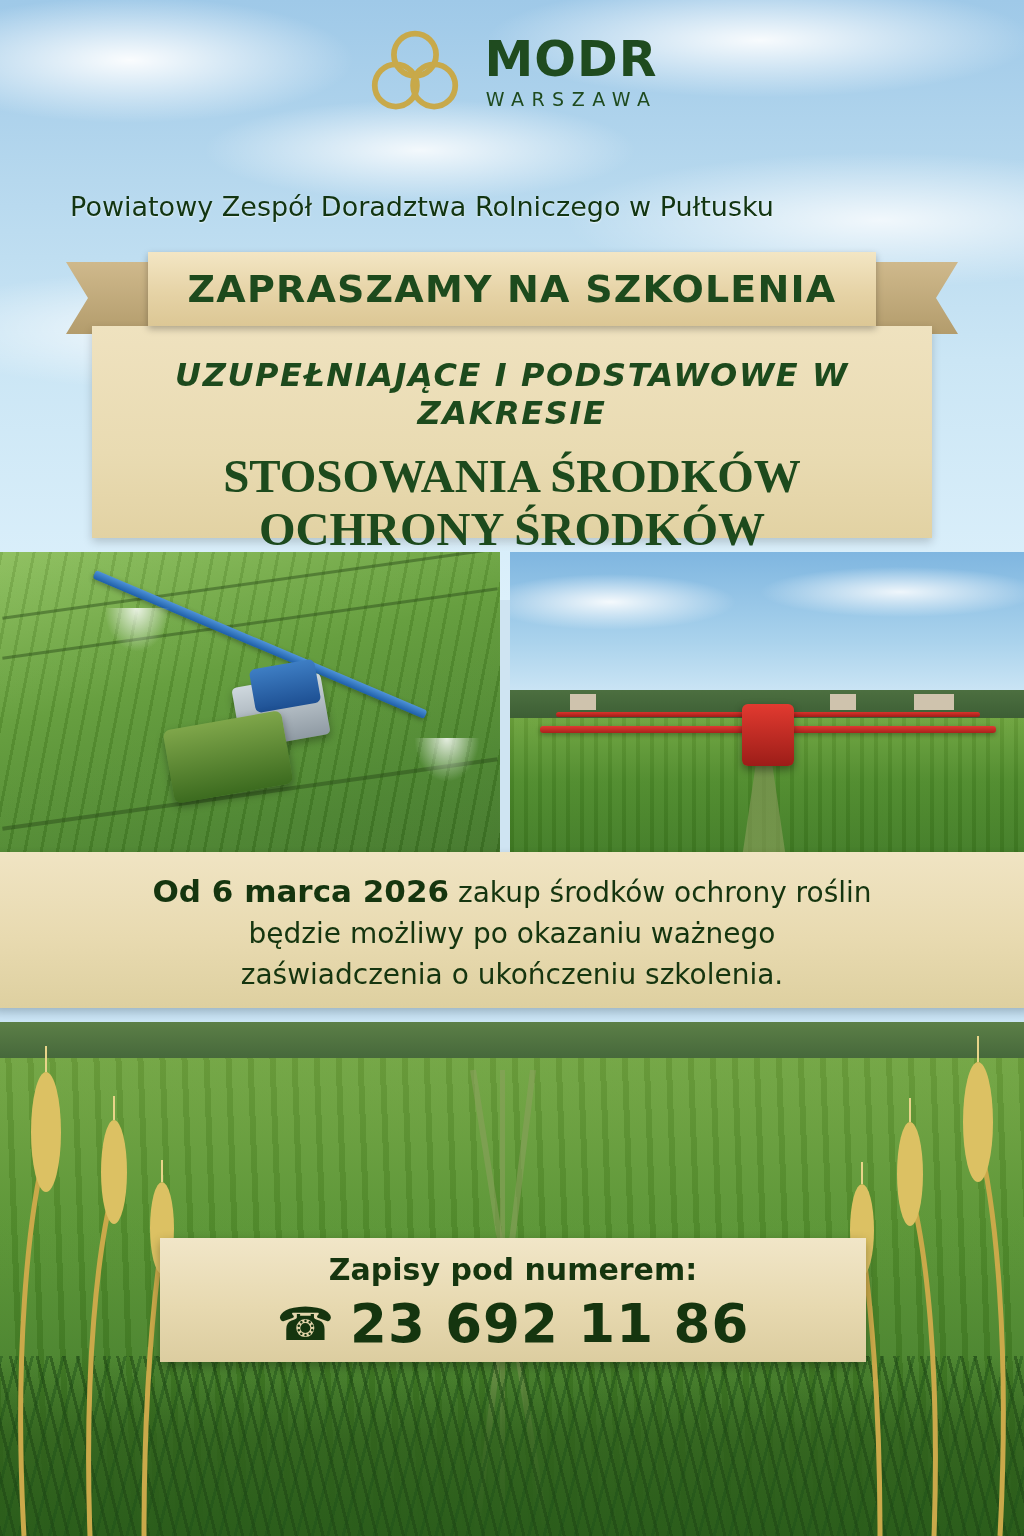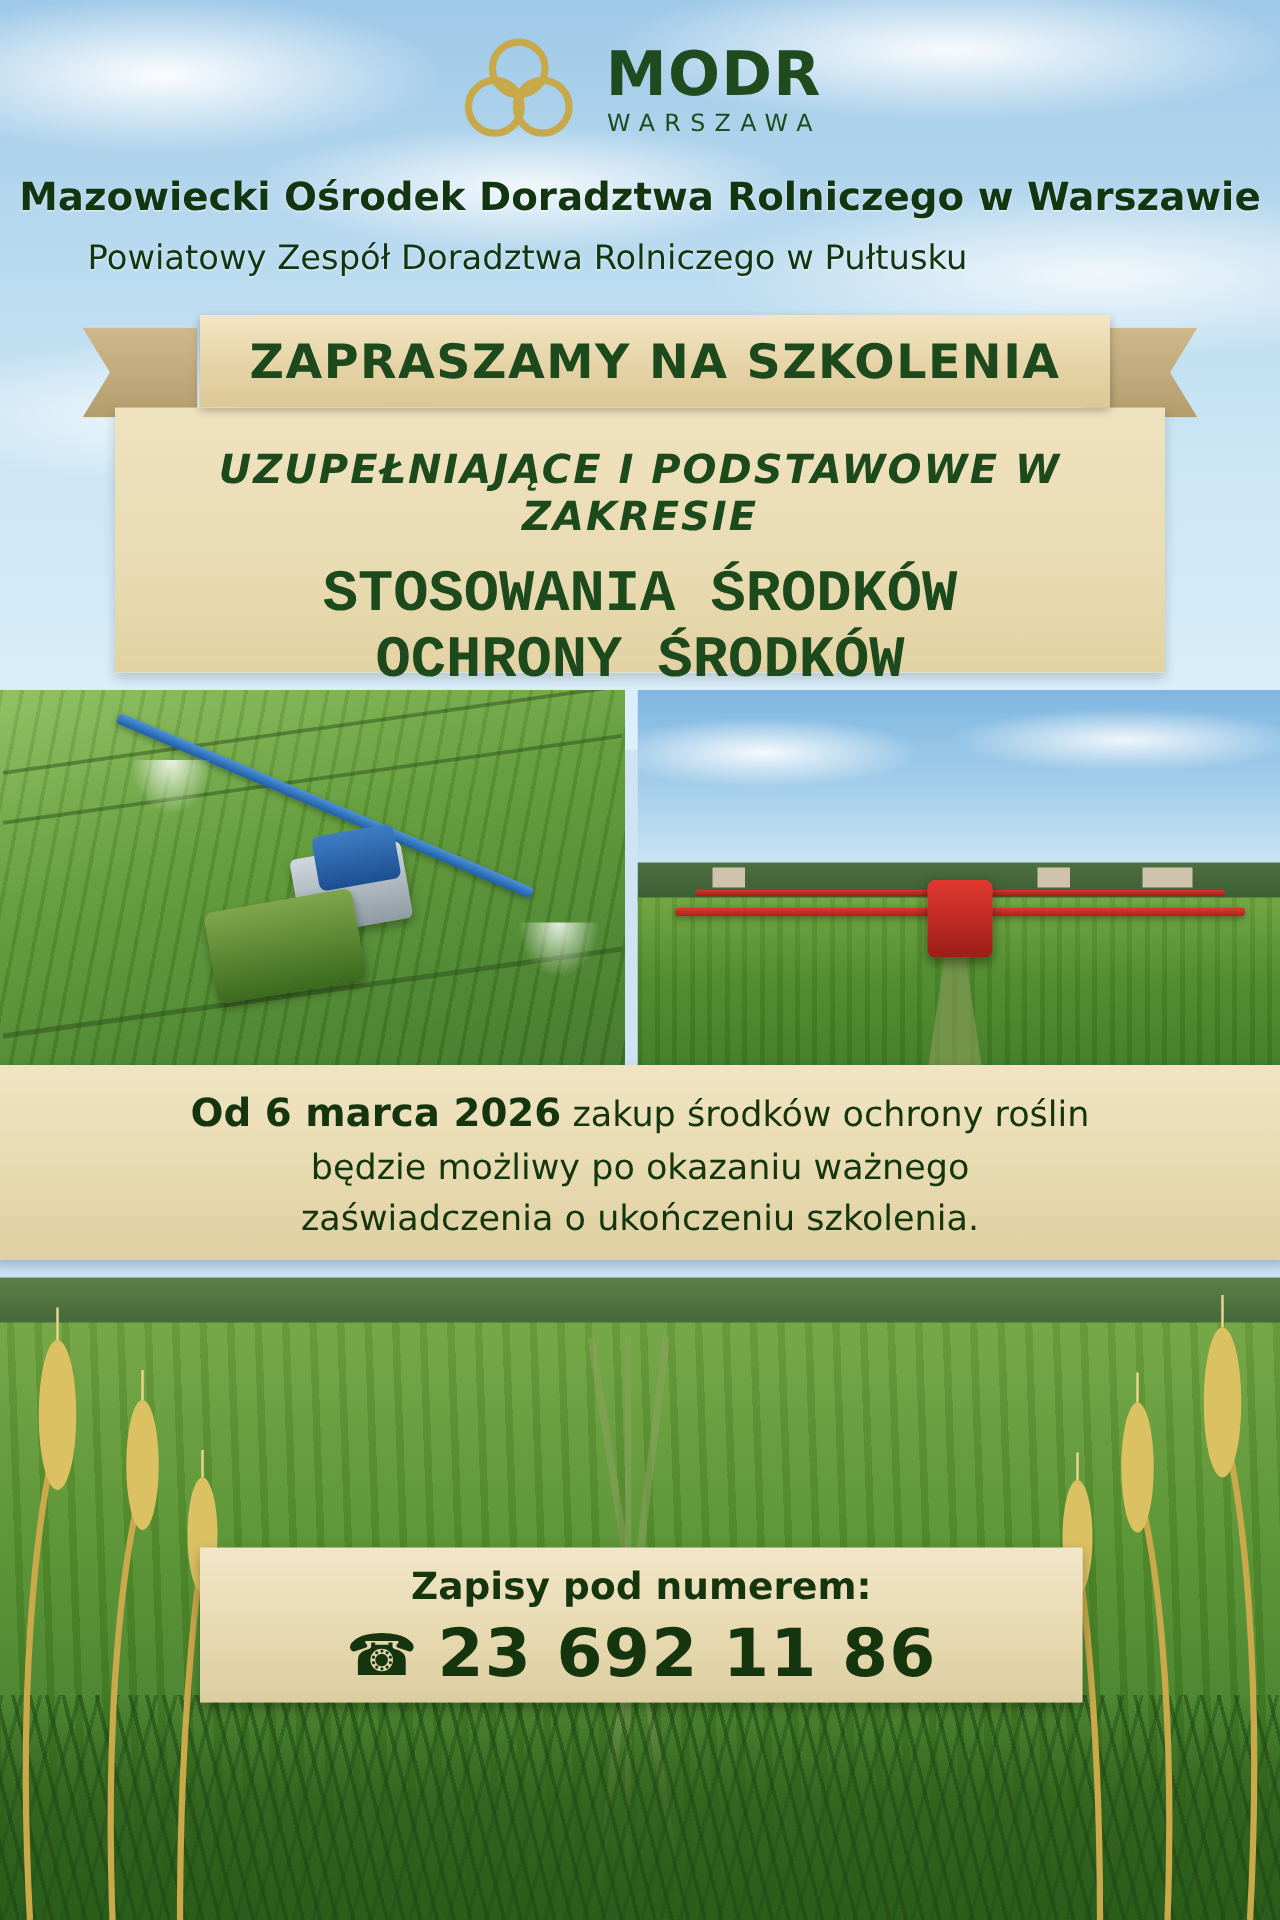--- a/index.html
+++ b/index.html
@@ -56,21 +56,21 @@
     text-shadow:0 1px 2px rgba(255,255,255,.7);
   }
   
   .ribbon-tail{
     position:absolute;top:262px;width:92px;height:72px;
     background:linear-gradient(180deg,#cfb98c,#b39c6c);
   }
   .ribbon-tail.left{left:66px;clip-path:polygon(0 0,100% 0,100% 100%,0 100%,22px 50%);}
   .ribbon-tail.right{right:66px;clip-path:polygon(0 0,100% 0,calc(100% - 22px) 50%,100% 100%,0 100%);}
   .ribbon{
-    position:absolute;top:252px;left:160px;width:728px;height:74px;
+    position:absolute;top:252px;left:148px;width:728px;height:74px;
     background:
       linear-gradient(180deg,#f3e6c4 0%,#e6d3a6 55%,#dcc795 100%);
     box-shadow:0 3px 7px rgba(0,0,0,.28);
     display:flex;align-items:center;justify-content:center;
   }
   .ribbon-txt{
     font-size:38px;font-weight:bold;color:#1d4a1d;letter-spacing:1.2px;
     font-family:"DejaVu Sans", sans-serif;
   }
   
@@ -79,21 +79,21 @@
     background:linear-gradient(180deg,#efe2bf 0%,#e9dbb2 60%,#e2d2a3 100%);
     box-shadow:0 4px 9px rgba(0,0,0,.18);
     text-align:center;
   }
   .panel-sub{
     margin-top:30px;font-size:32px;font-weight:bold;color:#1d4a1d;
     letter-spacing:1.6px;font-family:"DejaVu Sans", sans-serif;font-style:italic;
   }
   .panel-main{
     margin-top:18px;font-size:47px;font-weight:bold;color:#1d4a1d;
-    line-height:1.13;font-family:Liberation Mono, monospace;
+    line-height:1.13;font-family:Liberation Serif, serif;
   }
   
   .photos{
     position:absolute;top:552px;left:0;width:1024px;height:306px;
     display:flex;gap:10px;
   }
   .photo{position:relative;overflow:hidden;}
   .photo.left{width:500px;height:306px;}
   .photo.right{width:514px;height:306px;}
   
@@ -252,21 +252,20 @@
         <circle cx="30" cy="62" r="22"></circle>
         <circle cx="70" cy="62" r="22"></circle>
       </g>
     </svg>
     <div class="logo-text">
       <div class="logo-name">MODR</div>
       <div class="logo-sub">WARSZAWA</div>
     </div>
   </div>
 
-  <div class="org1">Mazowiecki Ośrodek Doradztwa Rolniczego w Warszawie</div>
   <div class="org2">Powiatowy Zespół Doradztwa Rolniczego w Pułtusku</div>
 
   <div class="ribbon-tail left"></div>
   <div class="ribbon-tail right"></div>
 
   <div class="panel">
     <div class="panel-sub">UZUPEŁNIAJĄCE I PODSTAWOWE W ZAKRESIE</div>
     <div class="panel-main">
       <div>STOSOWANIA ŚRODKÓW</div>
       <div>OCHRONY ŚRODKÓW</div>

